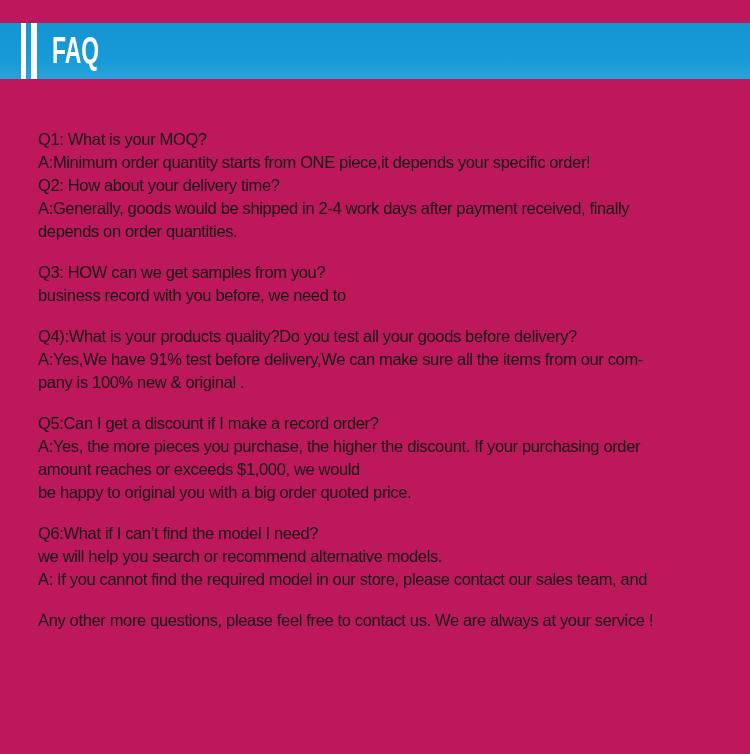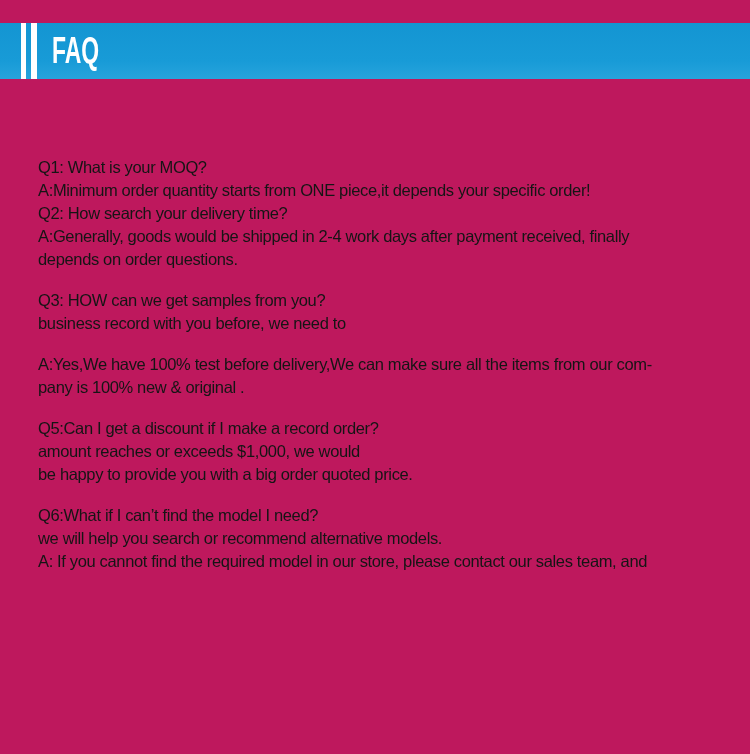--- a/index.html
+++ b/index.html
@@ -49,21 +49,20 @@
   
   .content {
     position: absolute;
     left: 38px;
     top: 128px;
     width: 702px;
     color: #151515;
     font-size: 16.5px;
     line-height: 23px;
     letter-spacing: -0.35px;
-    margin-top: 28px;
   }
   .faq-block {
     margin: 0 0 18px 0;
   }
   .faq-line {
     height: 23px;
     white-space: nowrap;
   }
 </style>
 </head>
@@ -74,42 +73,47 @@
   <div class="header-bar"></div>
   <div class="header-stripe s1"></div>
   <div class="header-stripe s2"></div>
   <div class="faq-title">FAQ</div>
 
   <div class="content">
 
     <div class="faq-block">
       <div class="faq-line">Q1: What is your MOQ?</div>
       <div class="faq-line">A:Minimum order quantity starts from ONE piece,it depends your specific order!</div>
-      <div class="faq-line">Q2: How search your delivery time?</div>
+      <div class="faq-line">Q2: How about your delivery time?</div>
       <div class="faq-line">A:Generally, goods would be shipped in 2-4 work days after payment received, finally</div>
-      <div class="faq-line">depends on order questions.</div>
+      <div class="faq-line">depends on order quantities.</div>
     </div>
 
     <div class="faq-block">
       <div class="faq-line">Q3: HOW can we get samples from you?</div>
       <div class="faq-line">business record with you before, we need to</div>
     </div>
 
     <div class="faq-block">
-      <div class="faq-line">A:Yes,We have 100% test before delivery,We can make sure all the items from our com-</div>
+      <div class="faq-line">Q4):What is your products quality?Do you test all your goods before delivery?</div>
+      <div class="faq-line">A:Yes,We have 91% test before delivery,We can make sure all the items from our com-</div>
       <div class="faq-line">pany is 100% new &amp; original .</div>
     </div>
 
     <div class="faq-block">
       <div class="faq-line">Q5:Can I get a discount if I make a record order?</div>
+      <div class="faq-line">A:Yes, the more pieces you purchase, the higher the discount. If your purchasing order</div>
       <div class="faq-line">amount reaches or exceeds $1,000, we would</div>
-      <div class="faq-line">be happy to provide you with a big order quoted price.</div>
+      <div class="faq-line">be happy to original you with a big order quoted price.</div>
     </div>
 
     <div class="faq-block">
       <div class="faq-line">Q6:What if I can’t find the model I need?</div>
       <div class="faq-line">we will help you search or recommend alternative models.</div>
       <div class="faq-line">A: If you cannot find the required model in our store, please contact our sales team, and</div>
     </div>
 
+    <div class="faq-block">
+      <div class="faq-line">Any other more questions, please feel free to contact us. We are always at your service !</div>
+    </div>
 
   </div>
 </div>
 
 </body></html>

